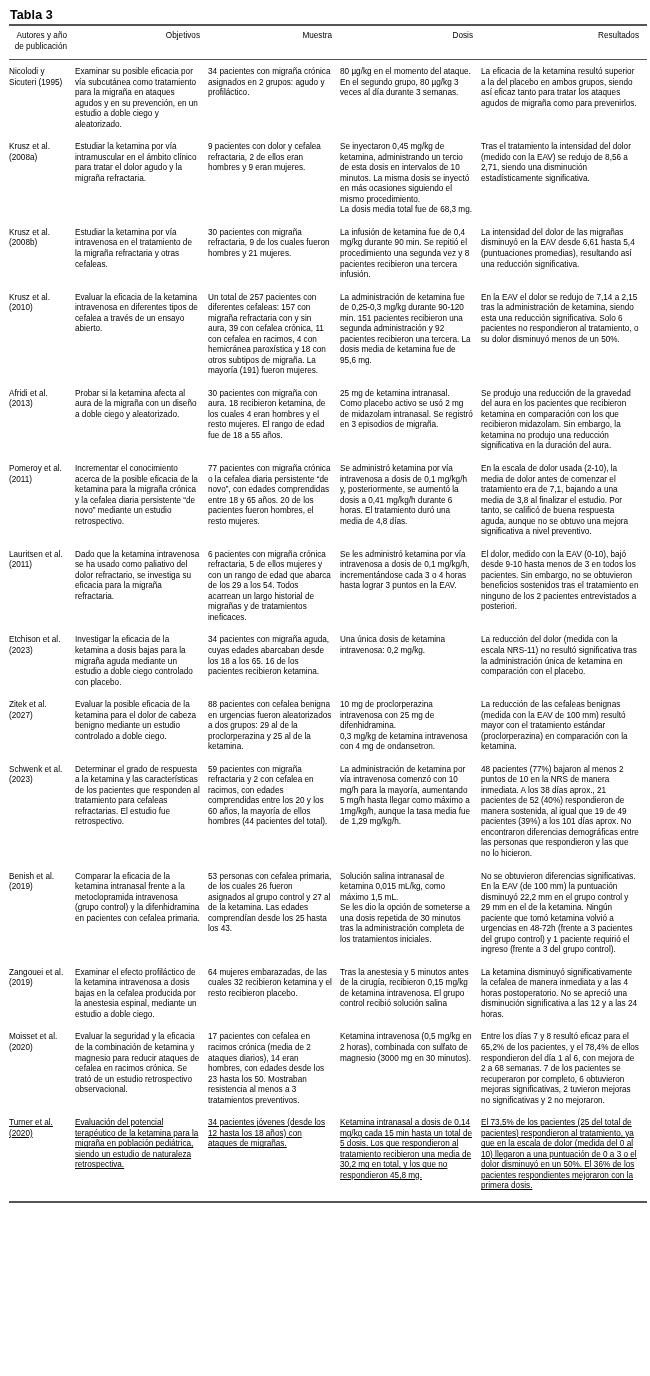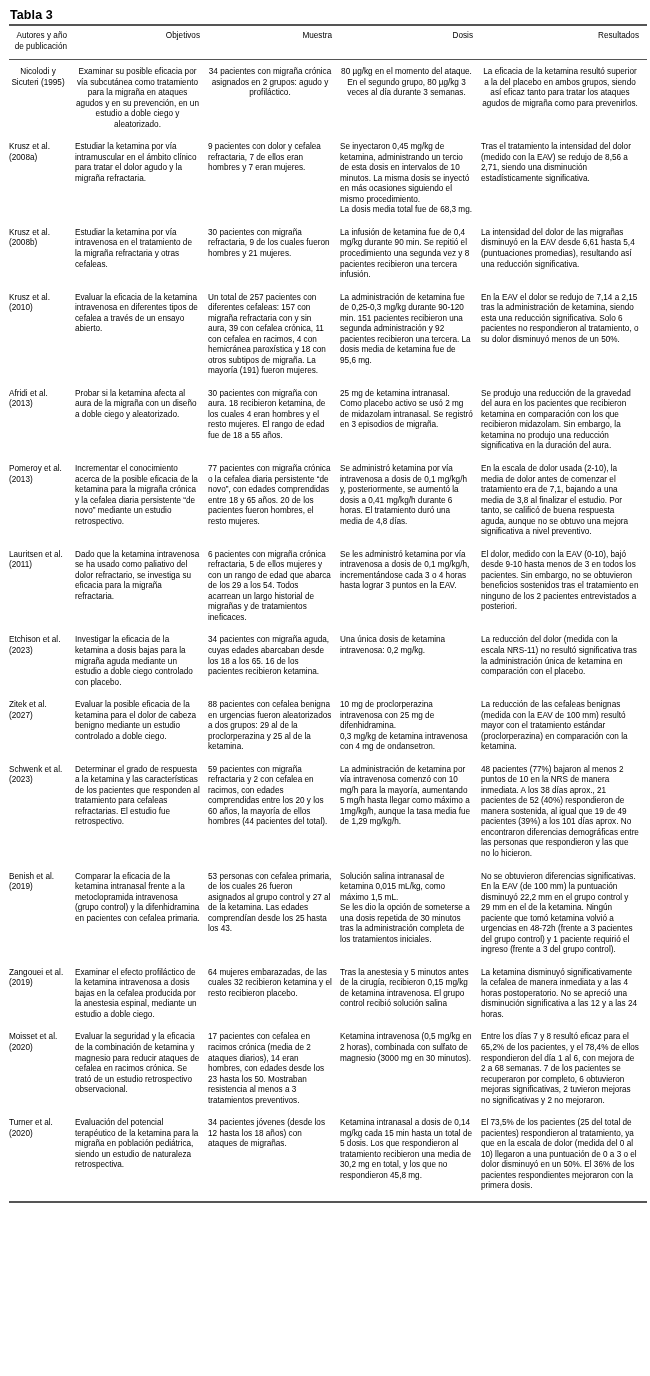--- a/index.html
+++ b/index.html
@@ -58,24 +58,24 @@
     font-size: 8.2px;
     line-height: 1.285;
     vertical-align: top;
     padding: 6px 8px 6px 0;
     color: #000;
     word-wrap: break-word;
     hyphens: none;
   }
   tbody tr.data-row:first-child td {
     padding-top: 7px;
-    text-align: center;
   }
   tbody tr.data-row:last-child td {
     padding-bottom: 9px;
+    text-decoration: underline;
   }
   tfoot tr.foot-row td {
     border-top: 2.2px solid #555;
     height: 0;
     padding: 0;
     font-size: 0;
     line-height: 0;
   }
   .col-authors  { width: 66px; }
   .col-obj      { width: 133px; }
@@ -142,21 +142,21 @@
         </tr>
         <tr class="data-row">
           <td class="authors-cell">
             <span class="cell-text">Krusz et al.
 (2008a)</span>
           </td>
           <td>
             <span class="cell-text">Estudiar la ketamina por vía intramuscular en el ámbito clínico para tratar el dolor agudo y la migraña refractaria.</span>
           </td>
           <td>
-            <span class="cell-text">9 pacientes con dolor y cefalea refractaria, 7 de ellos eran hombres y 7 eran mujeres.</span>
+            <span class="cell-text">9 pacientes con dolor y cefalea refractaria, 2 de ellos eran hombres y 9 eran mujeres.</span>
           </td>
           <td>
             <span class="cell-text">Se inyectaron 0,45 mg/kg de ketamina, administrando un tercio de esta dosis en intervalos de 10 minutos. La misma dosis se inyectó en más ocasiones siguiendo el mismo procedimiento.
 La dosis media total fue de 68,3 mg.</span>
           </td>
           <td>
             <span class="cell-text">Tras el tratamiento la intensidad del dolor (medido con la EAV) se redujo de 8,56 a 2,71, siendo una disminución estadísticamente significativa.</span>
           </td>
         </tr>
         <tr class="data-row">
@@ -209,21 +209,21 @@
           <td>
             <span class="cell-text">25 mg de ketamina intranasal. Como placebo activo se usó 2 mg de midazolam intranasal. Se registró en 3 episodios de migraña.</span>
           </td>
           <td>
             <span class="cell-text">Se produjo una reducción de la gravedad del aura en los pacientes que recibieron ketamina en comparación con los que recibieron midazolam. Sin embargo, la ketamina no produjo una reducción significativa en la duración del aura.</span>
           </td>
         </tr>
         <tr class="data-row">
           <td class="authors-cell">
             <span class="cell-text">Pomeroy et al.
-(2013)</span>
+(2011)</span>
           </td>
           <td>
             <span class="cell-text">Incrementar el conocimiento acerca de la posible eficacia de la ketamina para la migraña crónica y la cefalea diaria persistente “de novo” mediante un estudio retrospectivo.</span>
           </td>
           <td>
             <span class="cell-text">77 pacientes con migraña crónica o la cefalea diaria persistente “de novo”, con edades comprendidas entre 18 y 65 años. 20 de los pacientes fueron hombres, el resto mujeres.</span>
           </td>
           <td>
             <span class="cell-text">Se administró ketamina por vía intravenosa a dosis de 0,1 mg/kg/h y, posteriormente, se aumentó la dosis a 0,41 mg/kg/h durante 6 horas. El tratamiento duró una media de 4,8 días.</span>
           </td>

